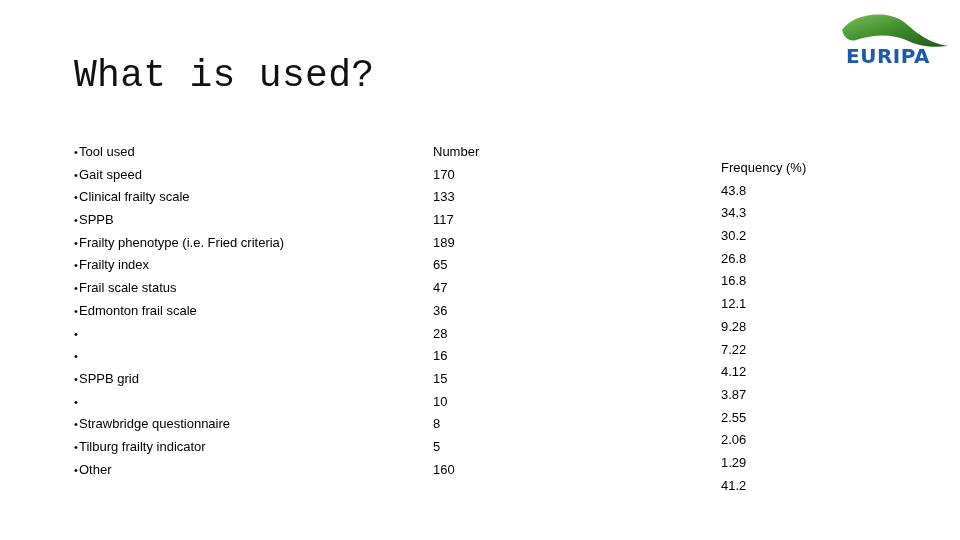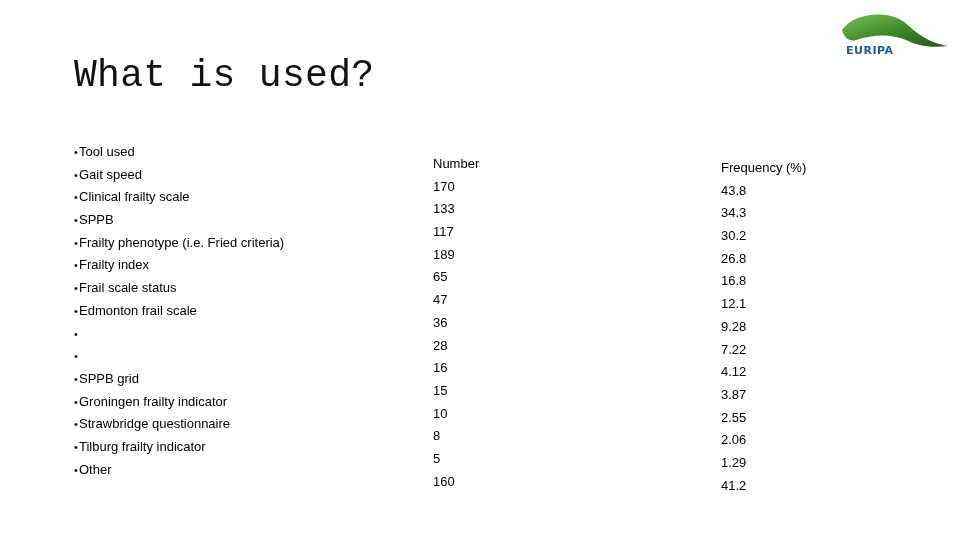--- a/index.html
+++ b/index.html
@@ -7,28 +7,28 @@
     width: 960px; height: 540px; background: #ffffff; position: relative; overflow: hidden;
     font-family: "Liberation Sans", "DejaVu Sans", sans-serif; color: #000;
   }
   .title {
     position: absolute; left: 74px; top: 54px;
     font-size: 38px; font-weight: normal; color: #111; letter-spacing: 0.3px;
     font-family: Liberation Mono, monospace;
   }
   .logo { position: absolute; left: 834px; top: 8px; width: 120px; height: 66px; }
   .logo-text {
-    position: absolute; left: 12px; top: 36px; font-size: 11px; font-weight: bold;
+    position: absolute; left: 12px; top: 36px; font-size: 20px; font-weight: bold;
     color: #1f5aa6; letter-spacing: 0.5px; font-family: "DejaVu Sans", sans-serif;
   }
   .table { position: absolute; left: 74px; top: 141px; width: 780px; }
   .row { position: relative; height: 22.7px; font-size: 13px; line-height: 22px; }
   .bullet { position: absolute; left: 0; top: 0; width: 10px; font-size: 11px; }
   .c1 { position: absolute; left: 5px; top: 0; white-space: nowrap; }
-  .c2 { position: absolute; left: 359px; top: 12px; white-space: nowrap; }
+  .c2 { position: absolute; left: 359px; top: 0; white-space: nowrap; }
   .c3 { position: absolute; left: 647px; top: 0; white-space: nowrap; margin-top: 16px; }
 </style>
 </head>
 <body>
 
 <div class="title">What is used?</div>
 
 <div class="logo">
   <svg width="120" height="66" viewBox="0 0 120 66">
     <defs>
@@ -104,21 +104,20 @@
         <span class="c3">4.12</span>
       </div>
       <div class="row">
         <span class="bullet">•</span>
         <span class="c1">SPPB grid</span>
         <span class="c2">15</span>
         <span class="c3">3.87</span>
       </div>
       <div class="row">
         <span class="bullet">•</span>
-        <span class="c1">Groningen frailty indicator</span>
         <span class="c2">10</span>
         <span class="c3">2.55</span>
       </div>
       <div class="row">
         <span class="bullet">•</span>
         <span class="c1">Strawbridge questionnaire</span>
         <span class="c2">8</span>
         <span class="c3">2.06</span>
       </div>
       <div class="row">

